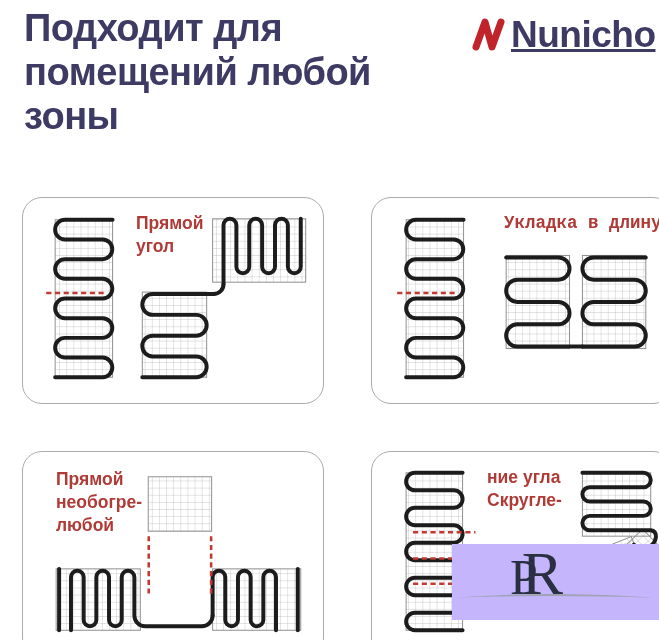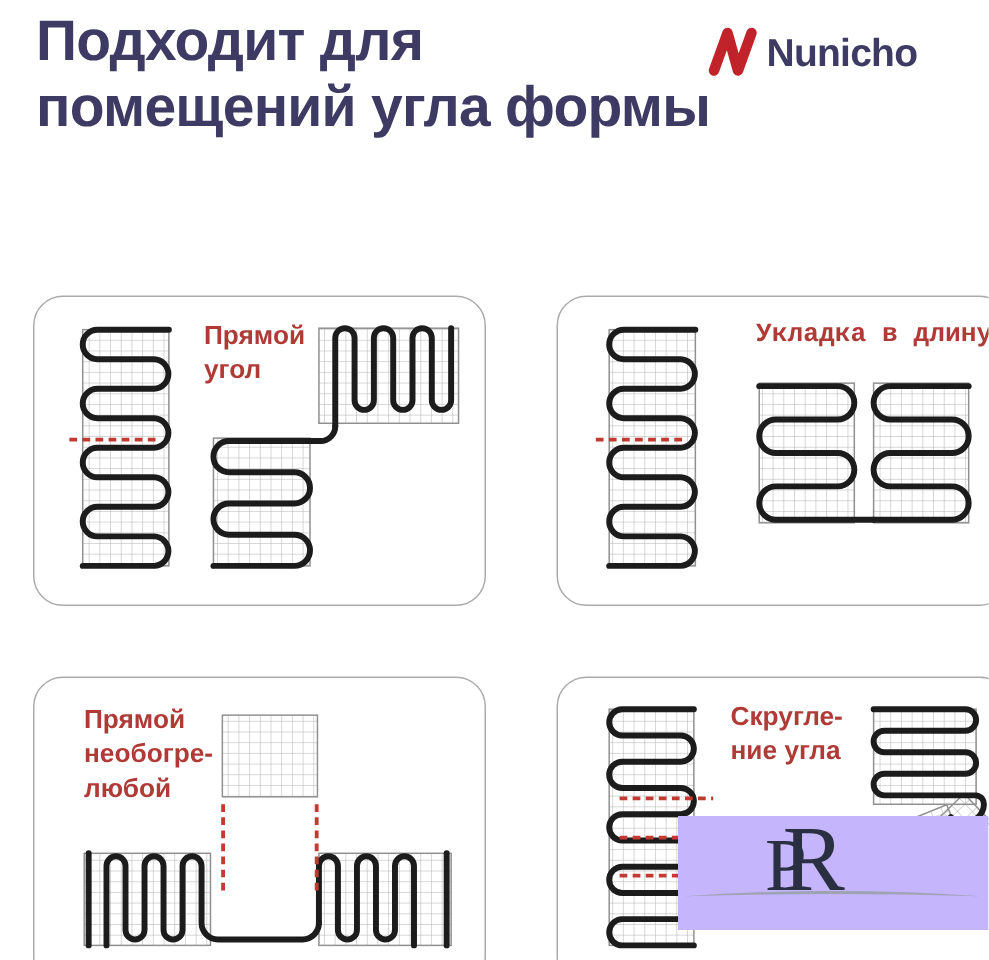--- a/index.html
+++ b/index.html
@@ -2,42 +2,42 @@
 <html style="--title: #3d3a64; --label_red: #b03a36; --brand_red: #c1232b; --dash_red: #c23a31; --cable: #1c1c1c; --monogram: #2a3042; --swoosh: #9aa0a8;"><head>
 <meta charset="utf-8">
 <style>
   html,body{margin:0;padding:0;}
   body{width:659px;height:640px;background:#fff;font-family:"Liberation Sans",sans-serif;overflow:hidden;}
   .page{position:relative;width:659px;height:640px;background:#fff;}
   h1.title{position:absolute;left:24px;top:6px;width:450px;margin:0;
     font-size:38px;line-height:44px;font-weight:800;letter-spacing:-0.5px;color:var(--title);}
   .brand{position:absolute;left:470px;top:16px;display:flex;align-items:center;gap:5px;}
   .brand-mark{width:36px;height:38px;color:var(--brand_red);}
-  .brand-name{font-size:26px;font-weight:700;letter-spacing:-0.5px;color:var(--title);line-height:38px;}
+  .brand-name{font-size:37px;font-weight:700;letter-spacing:-0.5px;color:var(--title);line-height:38px;text-decoration:underline;}
   .panels{position:absolute;left:22px;top:197px;display:grid;
     grid-template-columns:302px 302px;grid-auto-rows:207px;column-gap:12px;row-gap:8px;gap:47px;}
   .panel{position:relative;background:#fff;border:1.5px solid #ababab;border-radius:20px;box-sizing:border-box;}
   .panel svg.diagram{position:absolute;left:0;top:0;width:100%;height:100%;}
   .label{position:absolute;color:var(--label_red);font-size:17.5px;font-weight:600;line-height:1.3;white-space:nowrap;}
   #panel1 .label{left:113px;top:14px;}
   #panel2 .label{left:132px;top:14px;font-family:Liberation Mono, monospace;}
   #panel3 .label{left:33px;top:16px;}
   #panel4 .label{left:115px;top:14px;}
   .watermark{position:absolute;left:452px;top:544px;width:207px;height:76px;background:#c4b5fd;z-index:5;}
   .mono{position:absolute;left:58px;top:-6px;color:var(--monogram);font-family:"Liberation Serif",serif;}
   .mono-p{font-size:50px;font-weight:400;}
   .mono-r{font-size:62px;font-weight:400;margin-left:-16px;}
   .swoosh{position:absolute;left:4px;top:46px;width:198px;height:12px;}
 </style>
 </head>
 <body>
 
 <div class="page">
 
-  <h1 class="title">Подходит для помещений угла формы</h1>
+  <h1 class="title">Подходит для помещений любой зоны</h1>
 
   <div class="brand">
     <svg class="brand-mark" viewBox="0 0 34 38">
       <path d="M 5 31 L 14 6 L 21 31 L 30 6" fill="none" stroke="currentColor" stroke-width="7" stroke-linecap="round" stroke-linejoin="round"></path>
     </svg>
     <span class="brand-name">Nunicho</span>
   </div>
 
   <div class="panels">
 
@@ -124,22 +124,22 @@
           <rect x="212" y="21" width="69" height="64" fill="url(#svg4-g)" stroke="#8f8f8f" stroke-width="1"></rect>
           <rect x="119" y="112" width="92" height="56" fill="url(#svg4-g)" stroke="#8f8f8f" stroke-width="1"></rect>
           <path d="M 91 21 L 42.83 21 A 8.83 8.83 0 0 0 42.83 38.67 L 82.17 38.67 A 8.83 8.83 0 0 1 82.17 56.33 L 42.83 56.33 A 8.83 8.83 0 0 0 42.83 74 L 82.17 74 A 8.83 8.83 0 0 1 82.17 91.67 L 42.83 91.67 A 8.83 8.83 0 0 0 42.83 109.33 L 82.17 109.33 A 8.83 8.83 0 0 1 82.17 127 L 42.83 127 A 8.83 8.83 0 0 0 42.83 144.67 L 82.17 144.67 A 8.83 8.83 0 0 1 82.17 162.33 L 42.83 162.33 A 8.83 8.83 0 0 0 42.83 180 L 91 180" fill="none" stroke="#1c1c1c" stroke-width="4" stroke-linecap="round" stroke-linejoin="round"></path>
           <path d="M 212 21 L 273.75 21 A 7.25 7.25 0 0 1 273.75 35.5 L 219.25 35.5 A 7.25 7.25 0 0 0 219.25 50 L 273.75 50 A 7.25 7.25 0 0 1 273.75 64.5 L 219.25 64.5 A 7.25 7.25 0 0 0 219.25 79 L 281 79 C 288 80 288 89 281 95 L 234 141 A 6.5 6.5 0 0 1 225 131.6 L 264 93.6 A 8 8 0 0 1 258.6 105.4 L 213 122 Q 205.6 124.6 204 132" fill="none" stroke="#1c1c1c" stroke-width="4" stroke-linecap="round" stroke-linejoin="round"></path>
           <path d="M 204 128 L 204 150 A 7 7 0 0 1 190 150 L 190 123 A 7 7 0 0 0 176 123 L 176 150 A 7 7 0 0 1 162 150 L 162 123 A 7 7 0 0 0 148 123 L 148 150 A 7 7 0 0 1 134 150 L 134 112" fill="none" stroke="#1c1c1c" stroke-width="4" stroke-linecap="round" stroke-linejoin="round"></path>
           <line x1="41" y1="81" x2="104" y2="81" stroke="#c23a31" stroke-width="2.6" stroke-dasharray="5.2 3.6"></line>
           <line x1="41" y1="107.5" x2="104" y2="107.5" stroke="#c23a31" stroke-width="2.6" stroke-dasharray="5.2 3.6"></line>
           <line x1="41" y1="133" x2="104" y2="133" stroke="#c23a31" stroke-width="2.6" stroke-dasharray="5.2 3.6"></line>
         </svg>
       <div class="label">
+        <div>ние угла</div>
         <div>Скругле-</div>
-        <div>ние угла</div>
       </div>
     </section>
 
   </div>
 
   <div class="watermark">
     <div class="mono">
       <span class="mono-p">P</span><span class="mono-r">R</span>
     </div>
     <svg class="swoosh" viewBox="0 0 198 12">

